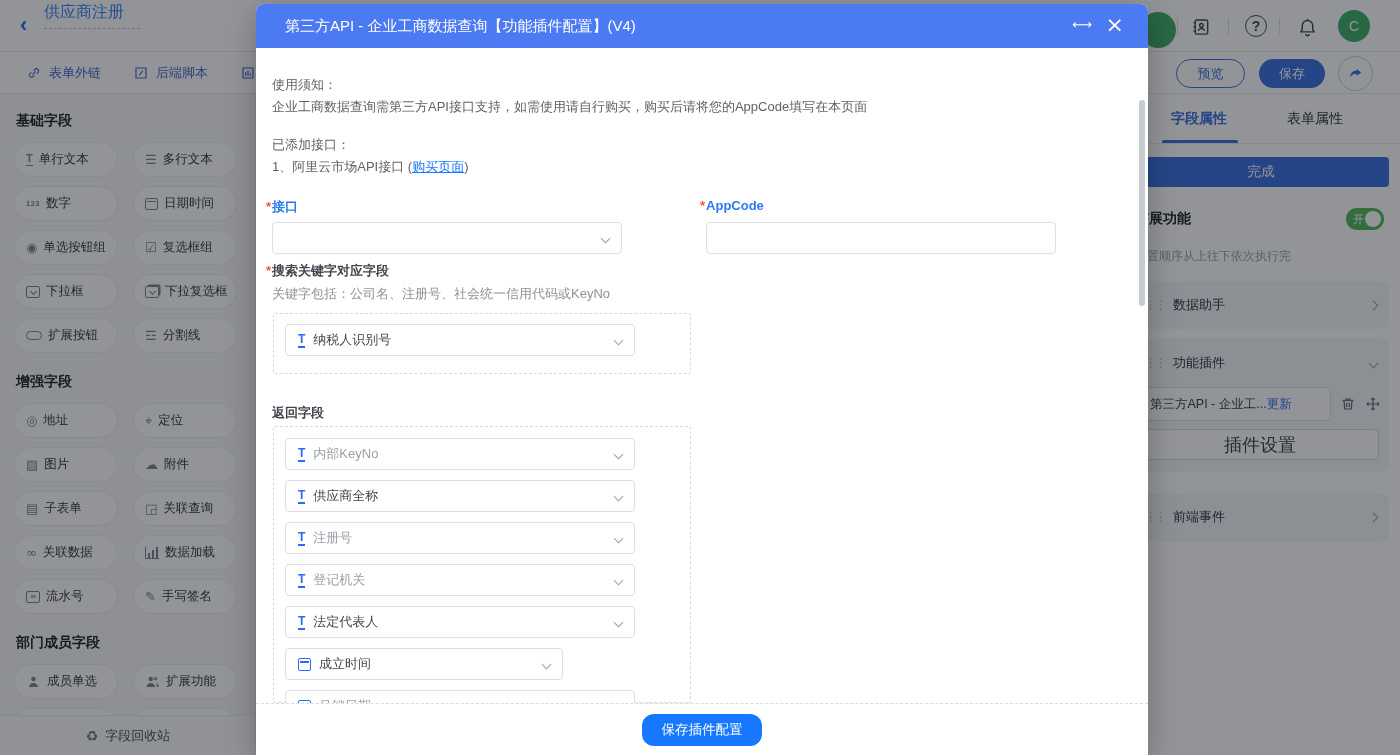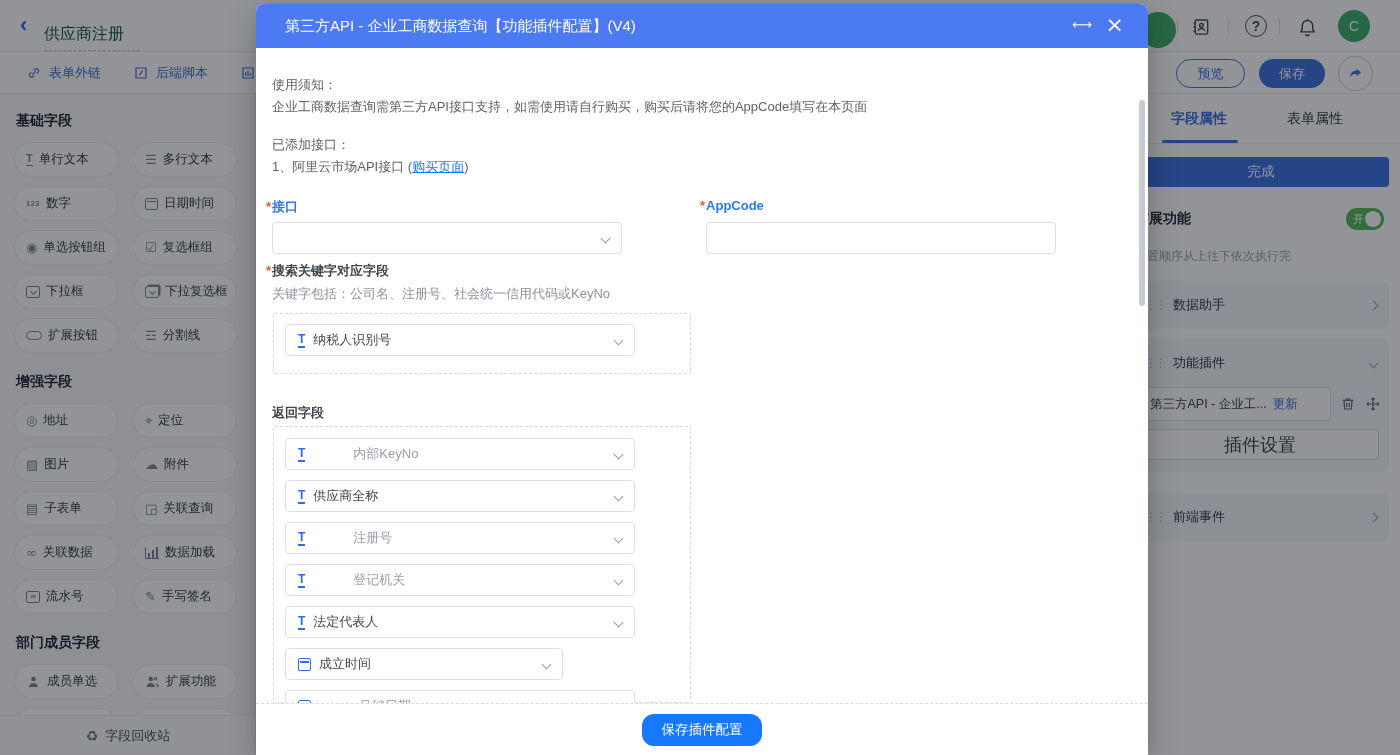--- a/index.html
+++ b/index.html
@@ -3,21 +3,21 @@
 <meta charset="utf-8">
 <style>
   * { margin:0; padding:0; box-sizing:border-box; }
   html,body { width:1400px; height:755px; overflow:hidden; }
   body { font-family:"Liberation Sans","DejaVu Sans",sans-serif; background:#f0f2f5; position:relative; }
   .stage { position:absolute; inset:0; width:1400px; height:755px; }
 
   
   .topbar { position:absolute; left:0; top:0; width:1400px; height:52px; background:#fff; border-bottom:1px solid #e9eaec; z-index:1; }
   .back { position:absolute; left:20px; top:13px; font-size:22px; color:#2a6af5; font-weight:700; cursor:pointer; line-height:24px; }
-  .doc-title { position:absolute; left:44px; top:24px; font-size:16px; color:#14532d; font-weight:500; padding-bottom:5px; border-bottom:1px dashed #c3c6cc; min-width:96px; }
+  .doc-title { position:absolute; left:44px; top:2px; font-size:16px; color:#3b82f6; font-weight:500; padding-bottom:5px; border-bottom:1px dashed #c3c6cc; min-width:96px; }
   .tb-sep { position:absolute; top:18px; width:1px; height:16px; background:#dcdee1; }
   .circle-btn { position:absolute; width:24px; height:24px; top:15px; display:flex; align-items:center; justify-content:center; }
   .service-circle { position:absolute; left:1140px; top:12px; width:36px; height:36px; border-radius:50%; background:#3fae68; }
   .help-circle { border:1.6px solid #44484f; border-radius:50%; color:#44484f; font-size:14px; font-weight:700; width:22px; height:22px; }
   .avatar { position:absolute; left:1338px; top:10px; width:32px; height:32px; border-radius:50%; background:#3fae68; color:#fff; font-size:14px; display:flex; align-items:center; justify-content:center; }
 
   
   .toolbar { position:absolute; left:0; top:52px; width:1400px; height:42px; background:#fff; border-bottom:1px solid #e9eaec; display:flex; align-items:center; padding-left:26px; gap:32px; z-index:1; }
   .tool-item { display:flex; align-items:center; gap:7px; color:#4b66d2; font-size:13px; cursor:pointer; white-space:nowrap; }
 
@@ -67,21 +67,21 @@
   .rp-cards { position:absolute; left:12px; top:229px; width:256px; }
   .rp-card { background:#f4f6f8; border-radius:8px; margin-bottom:10px; }
   .rp-card .card-head { height:48px; display:flex; align-items:center; padding:0 12px; cursor:pointer; }
   .drag-dots { color:#b9bec7; font-size:12px; letter-spacing:-2px; margin-right:8px; font-family:"DejaVu Sans",sans-serif; }
   .card-label { font-size:13px; color:#2f343c; font-weight:500; flex:1; }
   .chev { width:7px; height:7px; border-right:1.6px solid #9aa0a8; border-bottom:1.6px solid #9aa0a8; display:inline-block; }
   .chev.right { transform:rotate(-45deg); }
   .chev.down { transform:rotate(45deg); }
   .card-body { padding:0 8px 12px 8px; }
   .plugin-row { display:flex; align-items:center; gap:8px; }
-  .plugin-box { flex:0 0 190px; height:34px; background:#fff; border:1px solid #dcdfe4; border-radius:4px; display:flex; align-items:center; padding:0 8px; gap:6px; }
+  .plugin-box { flex:0 0 190px; height:34px; background:#fff; border:1px solid #dcdfe4; border-radius:4px; display:flex; align-items:center; padding:0 8px; }
   .plugin-name { font-size:12.5px; color:#3a3f47; white-space:nowrap; overflow:hidden; }
   .plugin-update { font-size:12.5px; color:#3a6fe0; cursor:pointer; white-space:nowrap; }
   .icon-btn { width:18px; height:18px; display:flex; align-items:center; justify-content:center; cursor:pointer; }
   .btn-plugin-settings { margin-top:8px; width:238px; height:31px; background:#fff; border:1px solid #d5d9df; border-radius:4px; font-size:18px; color:#3a3f47; display:flex; align-items:center; justify-content:center; cursor:pointer; }
   .rp-card.gap-lg { margin-top:21px; }
 
   
   .overlay { position:absolute; inset:0; background:rgba(14,17,24,0.45); z-index:40; }
 
   
@@ -96,21 +96,21 @@
   .m-link { color:#1677ff; text-decoration:underline; cursor:pointer; }
   .f-label { position:absolute; font-size:13px; font-weight:600; }
   .f-label .req { color:#f2503f; margin-right:1px; font-weight:700; }
   .lbl-blue { color:#2b7af0; }
   .lbl-dark { color:#42464d; }
   .hint { position:absolute; left:16px; top:237px; font-size:13px; color:#8d9199; }
   .dd { position:absolute; height:32px; background:#fff; border:1px solid #dcdfe6; border-radius:4px; display:flex; align-items:center; padding:0 12px; gap:8px; cursor:pointer; }
   .dd .grow { flex:1; }
   .dd-text { font-size:13px; }
   .dd-text.dark { color:#42464d; }
-  .dd-text.muted { color:#9aa0a8;margin-left:40px; }
+  .dd-text.muted { color:#9aa0a8; }
   .appcode-input { position:absolute; left:450px; top:174px; width:350px; height:32px; border:1px solid #dcdfe6; border-radius:4px; padding:0 10px; font-size:13px; color:#42464d; outline:none; }
   .dashed-box { position:absolute; left:17px; width:418px; border:1px dashed #d6d9e0; border-radius:2px; background:#fff; }
   .ticon { color:#2a6af5; font-weight:700; font-size:12px; line-height:1; border-bottom:2px solid #2a6af5; padding-bottom:1px; flex:0 0 auto; }
   .cal-b { width:13px; height:13px; border:1.5px solid #2a6af5; border-radius:2px; position:relative; flex:0 0 auto; }
   .cal-b::before { content:""; position:absolute; left:1px; right:1px; top:2.5px; height:1.5px; background:#2a6af5; }
   .m-foot { position:absolute; left:0; bottom:0; width:892px; height:52px; background:#fff; border-top:1px dashed #d8dbe0; display:flex; align-items:center; justify-content:center; }
   .btn-modal-save { min-width:120px; height:32px; padding:0 18px; background:#1677ff; border-radius:12px; color:#fff; font-size:13.5px; display:flex; align-items:center; justify-content:center; cursor:pointer; }
 
   svg { display:block; }
 </style>

